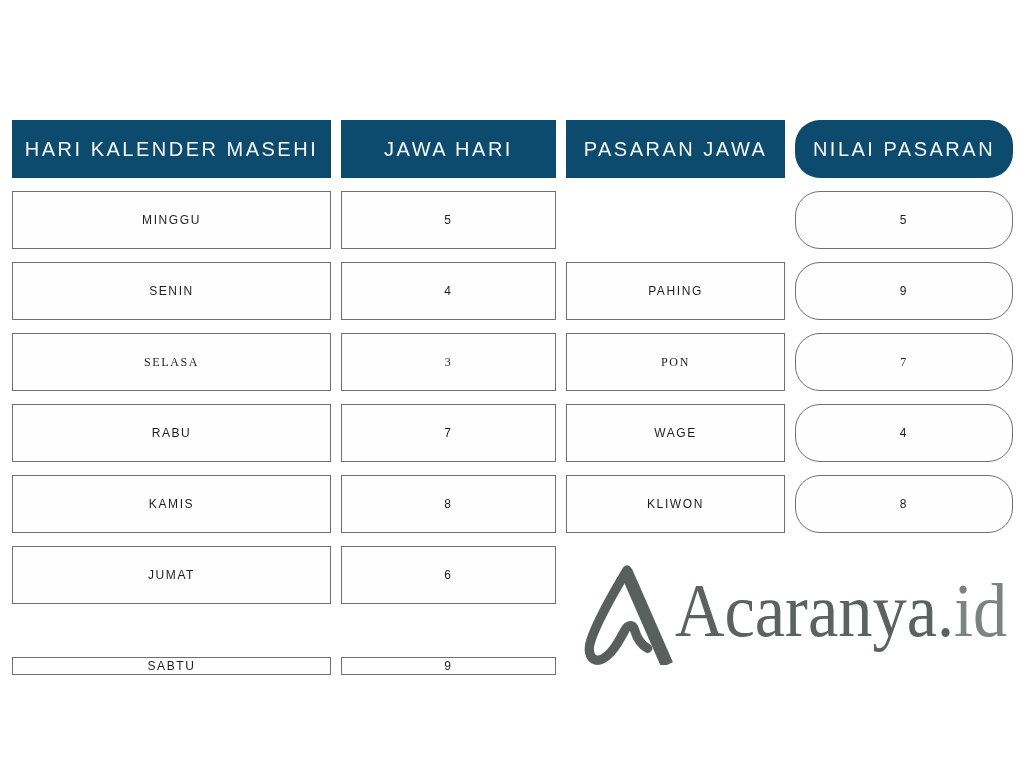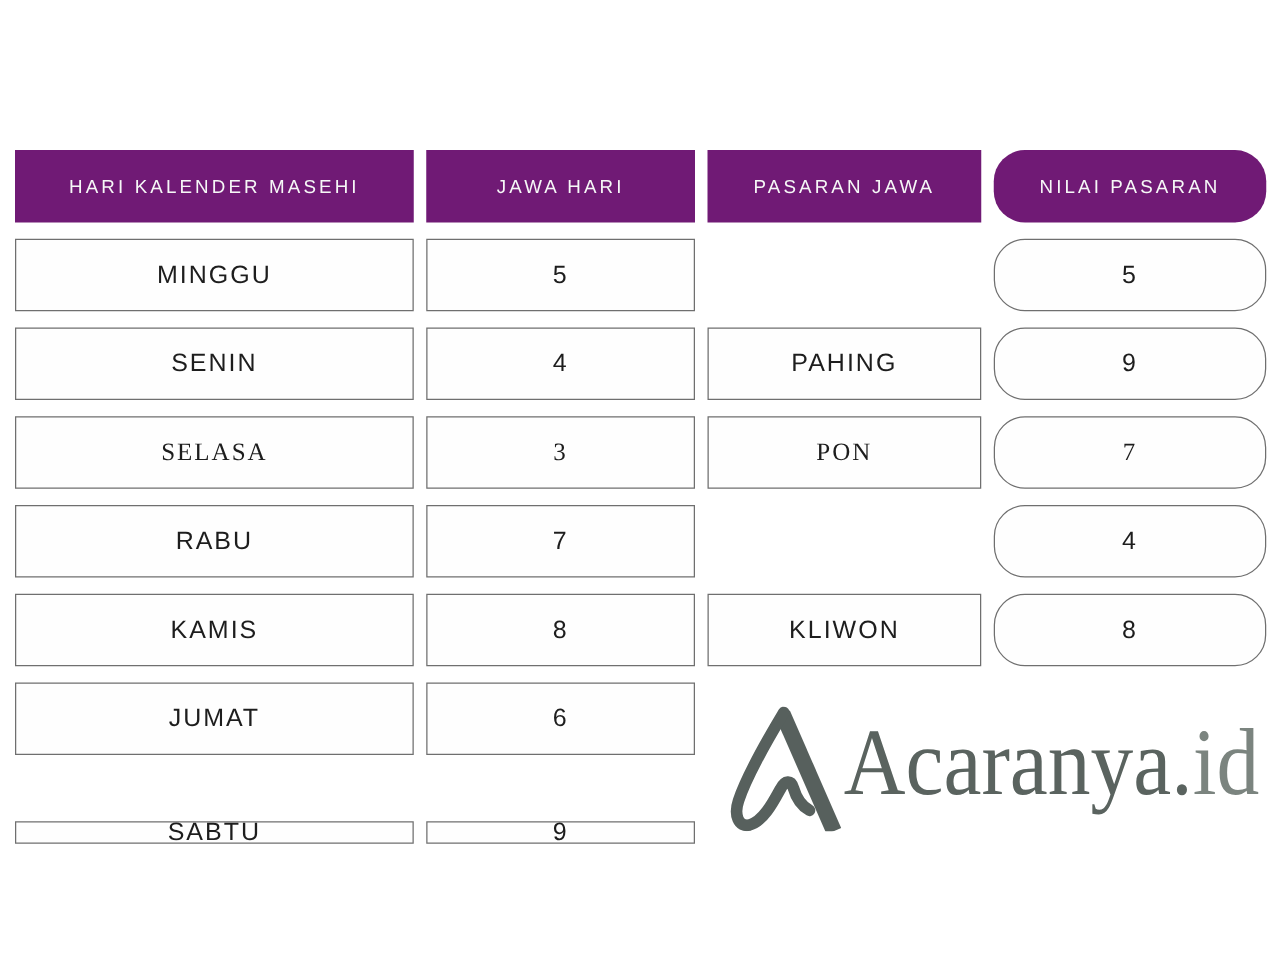--- a/index.html
+++ b/index.html
@@ -11,38 +11,38 @@
     left: 12px;
     top: 120px;
     display: grid;
     grid-template-columns: 319px 215px 219px 218px;
     grid-auto-rows: 58px;
     column-gap: 10px;
     row-gap: 13px;
   }
 
   .hdr {
-    background: #701a75;
+    background: #0c4a6e;
     color: #f6f8f7;
     display: flex;
     align-items: center;
     justify-content: center;
-    font-size: 15px;
+    font-size: 20px;
     letter-spacing: 2.5px;
     font-weight: 400;
   }
 
   .cell {
     background: #fefefe;
     border: 1.5px solid #6f6f6f;
     color: #1d1d1d;
     display: flex;
     align-items: center;
     justify-content: center;
-    font-size: 20px;
+    font-size: 12px;
     letter-spacing: 1.6px;
   }
 
   .c1 { grid-column: 1; }
   .c2 { grid-column: 2; }
   .c3 { grid-column: 3; }
   .c4 { grid-column: 4; border-radius: 25px; }
   .r1 { grid-row: 1; }
   .r2 { grid-row: 2; }
   .r3 { grid-row: 3; }
@@ -94,20 +94,21 @@
   <div class="cell c3 r3">PAHING</div>
   <div class="cell c4 r3">9</div>
 
   <div class="cell c1 r4">SELASA</div>
   <div class="cell c2 r4">3</div>
   <div class="cell c3 r4">PON</div>
   <div class="cell c4 r4">7</div>
 
   <div class="cell c1 r5">RABU</div>
   <div class="cell c2 r5">7</div>
+  <div class="cell c3 r5">WAGE</div>
   <div class="cell c4 r5">4</div>
 
   <div class="cell c1 r6">KAMIS</div>
   <div class="cell c2 r6">8</div>
   <div class="cell c3 r6">KLIWON</div>
   <div class="cell c4 r6">8</div>
 
   <div class="cell c1 r7">JUMAT</div>
   <div class="cell c2 r7">6</div>
 

